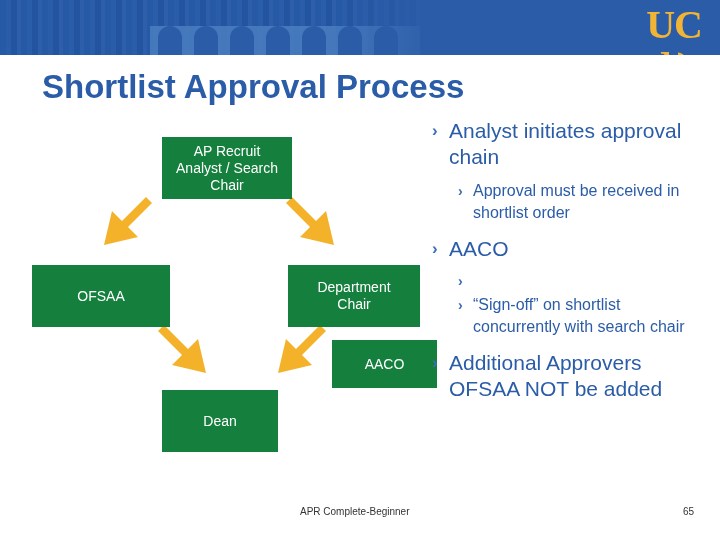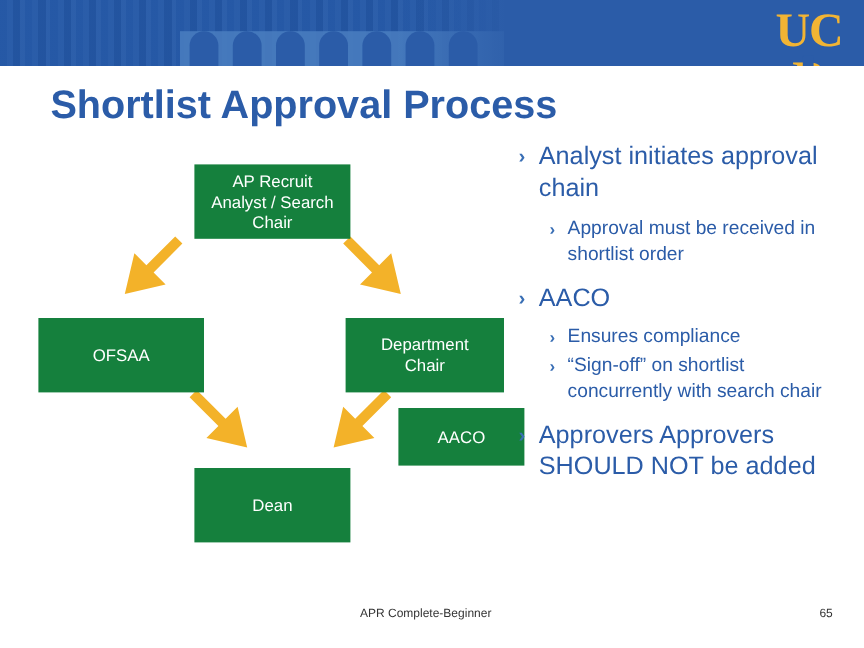--- a/index.html
+++ b/index.html
@@ -108,21 +108,21 @@
     align-items: center;
     justify-content: center;
     text-align: center;
     font-size: 14px;
     line-height: 17px;
   }
   .node-ap      { left: 162px; top: 12px;  width: 130px; height: 62px; }
   .node-ofsaa   { left: 32px;  top: 140px; width: 138px; height: 62px; }
   .node-dept    { left: 288px; top: 140px; width: 132px; height: 62px; }
   .node-aaco    { left: 332px; top: 215px; width: 105px; height: 48px; }
-  .node-dean    { left: 162px; top: 265px; width: 130px; height: 62px; }
+  .node-dean    { left: 162px; top: 265px; width: 116px; height: 62px; }
 
   .arrow {
     position: absolute;
   }
 
   
   .bullets {
     position: absolute;
     left: 432px;
     top: 118px;
@@ -253,29 +253,28 @@
     <span class="text">Approval must be received in shortlist order</span>
   </div>
 
   <div class="bullet-row b1 gap-top-2">
     <span class="chev">›</span>
     <span class="text">AACO</span>
   </div>
 
   <div class="bullet-row b2 gap-top-3">
     <span class="chev sub">›</span>
-    <span class="text">Ensures compliance</span>
   </div>
 
   <div class="bullet-row b2">
     <span class="chev sub">›</span>
     <span class="text">“Sign-off” on shortlist concurrently with search chair</span>
   </div>
 
   <div class="bullet-row b1 gap-top-2">
     <span class="chev">›</span>
-    <span class="text">Approvers Approvers SHOULD NOT be added</span>
+    <span class="text">Additional Approvers OFSAA NOT be added</span>
   </div>
 
 </div>
 
 <div class="footer-left">APR Complete-Beginner</div>
 <div class="footer-right">65</div>
 
 </body></html>

